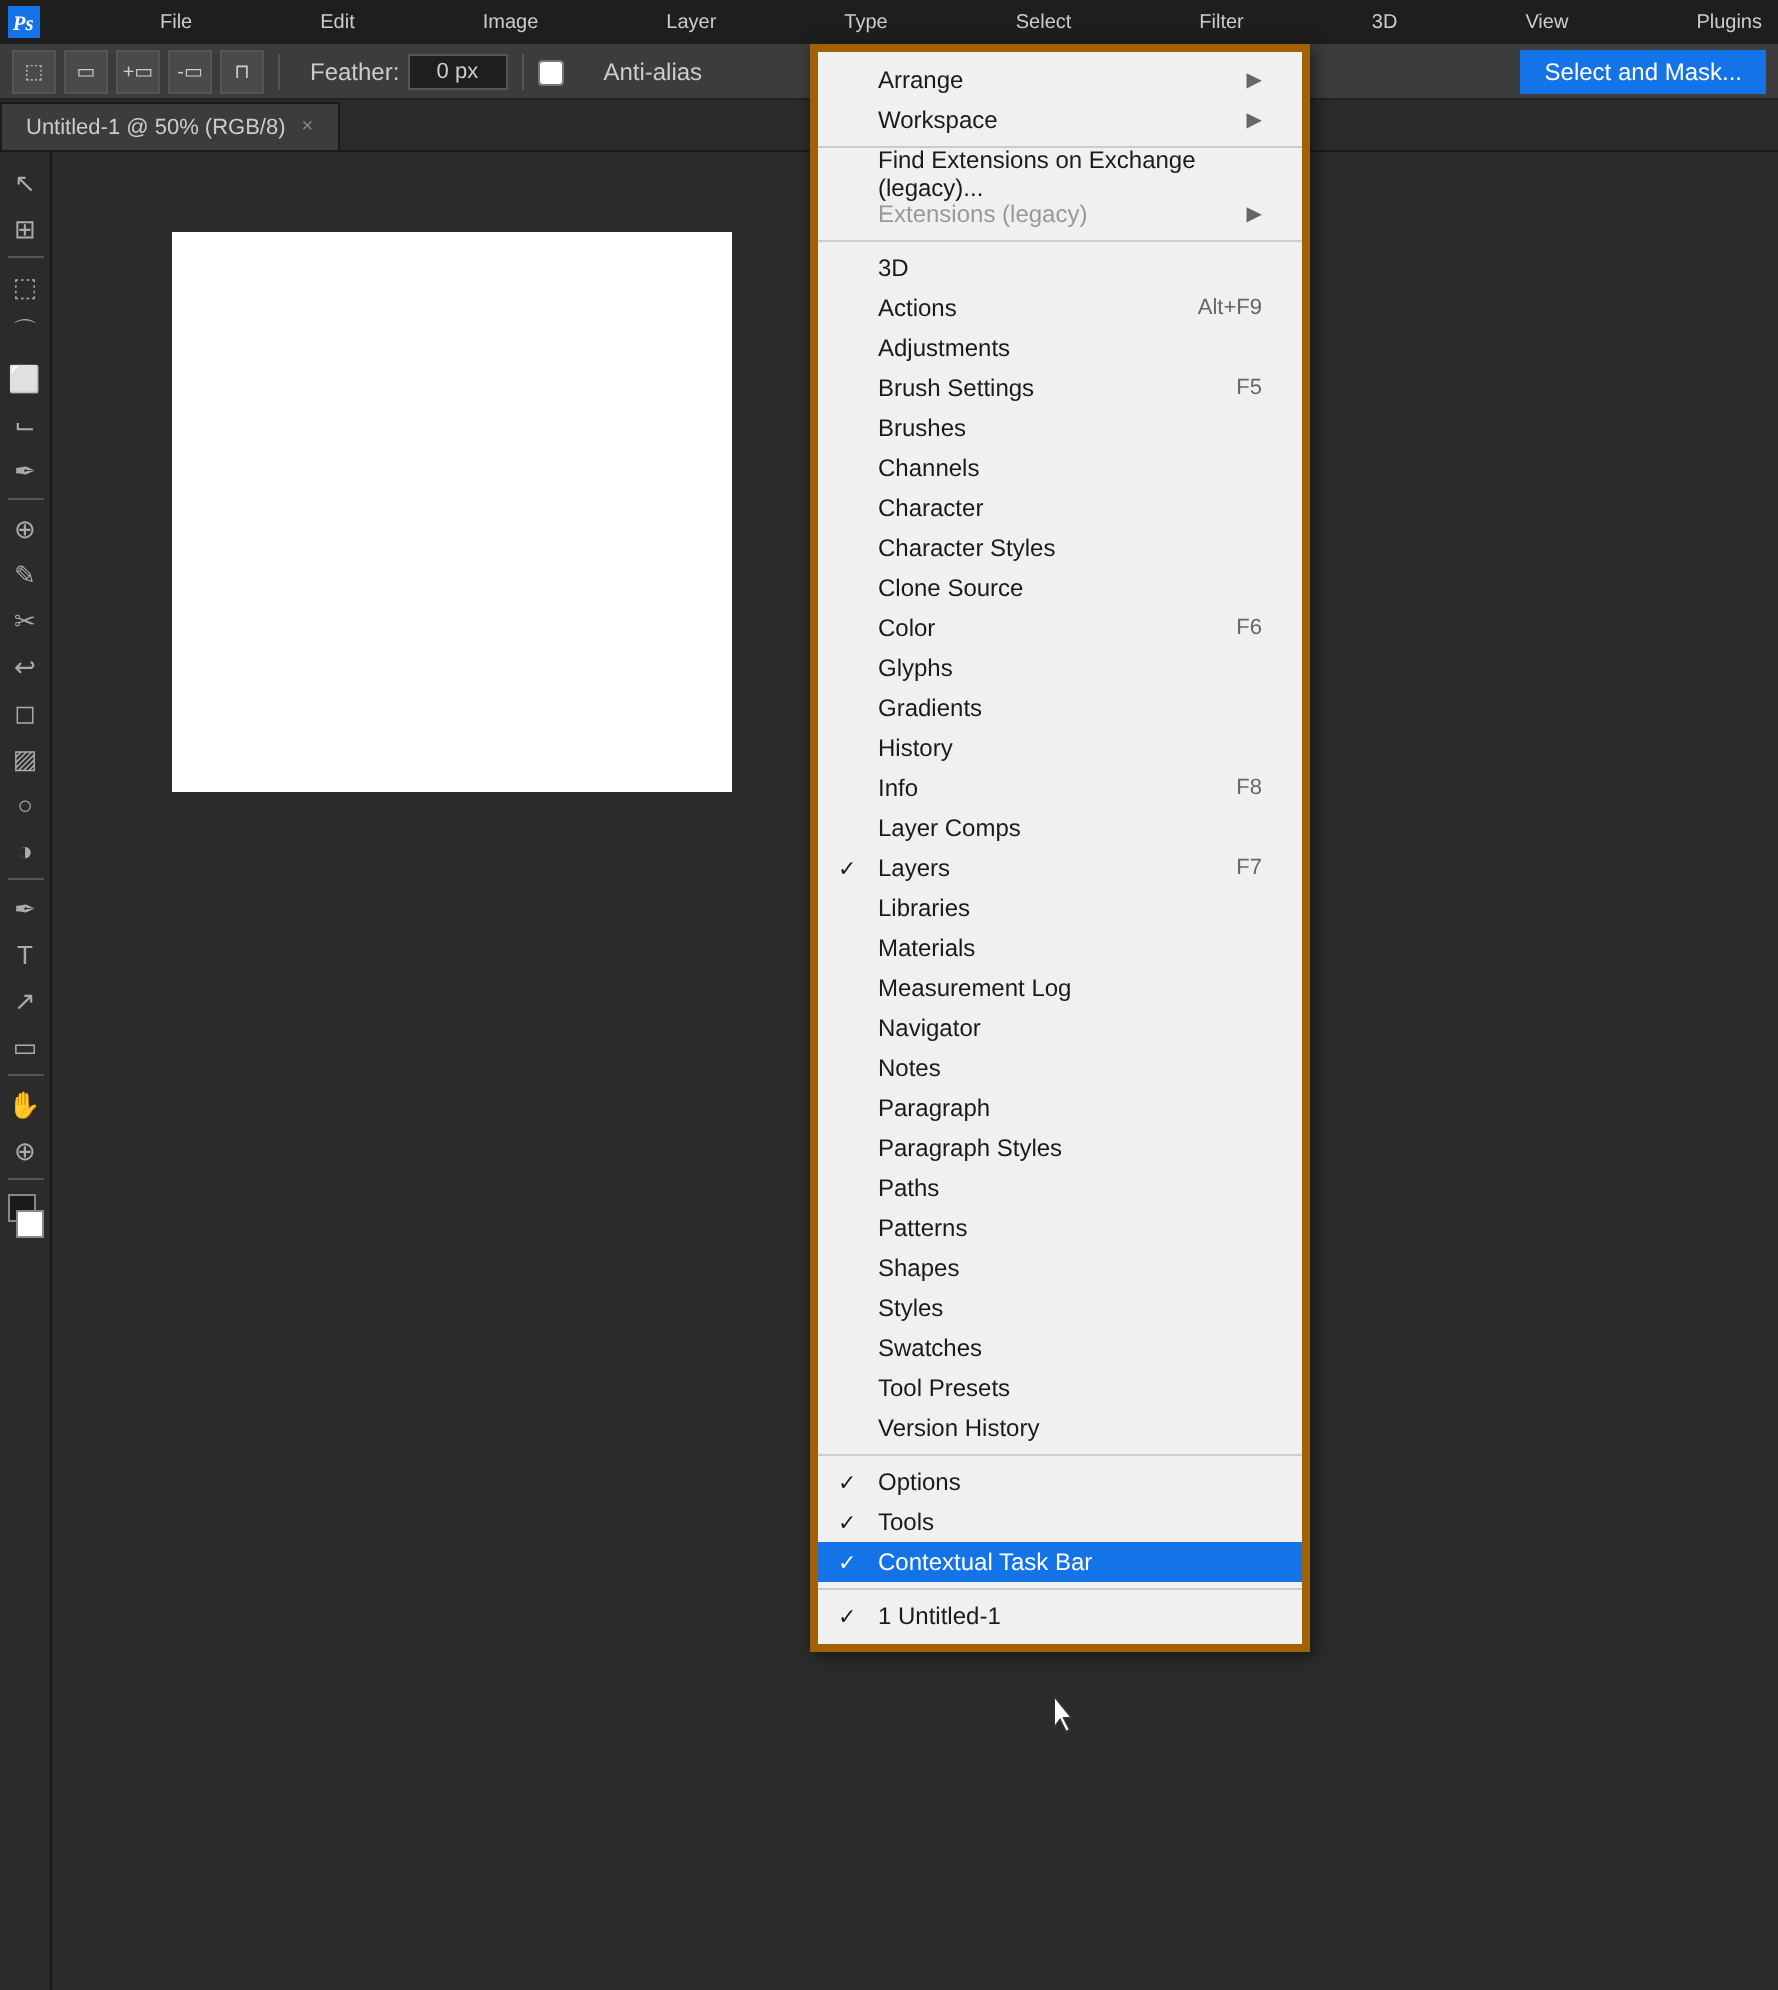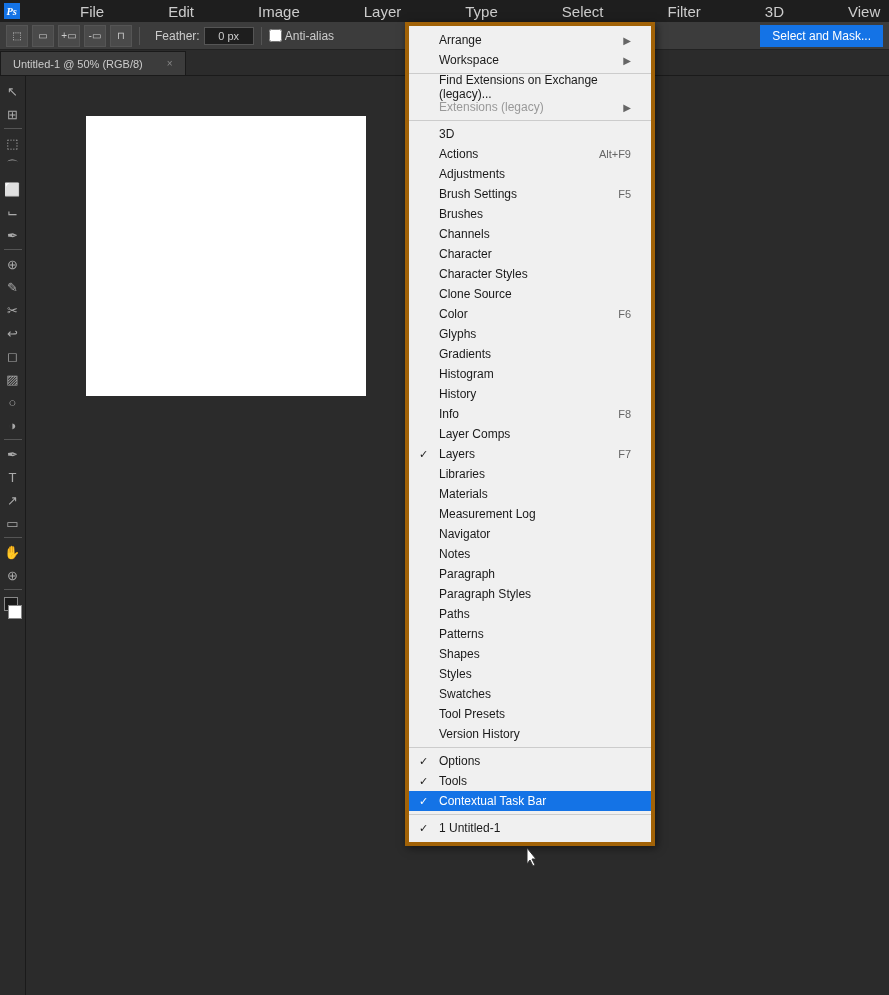--- a/index.html
+++ b/index.html
@@ -31,21 +31,21 @@
       align-items: center;
       justify-content: center;
       margin-right: 4px;
       font-style: italic;
     }
     .menubar-logo svg { width: 16px; height: 16px; }
     .menu-item {
       padding: 2px 8px;
       color: #ccc;
       cursor: pointer;
-      font-size: 15px;
+      font-size: 10px;
       height: 22px;
       display: flex;
       align-items: center;
       margin-left: 48px;
     }
     .menu-item.active { background: #a16207; }
 
     
     .toolbar {
       height: 28px;
@@ -73,21 +73,21 @@
     .toolbar-input {
       background: #1e1e1e;
       border: 1px solid #555;
       color: #ccc;
       width: 50px;
       height: 18px;
       font-size: 11px;
       padding: 0 4px;
       text-align: center;
     }
-    .toolbar-checkbox-label { color: #ccc; font-size: 12px; display: flex; align-items: flex-start; gap: 3px; }
+    .toolbar-checkbox-label { color: #ccc; font-size: 12px; display: flex; align-items: flex-end; gap: 20px; }
     .toolbar-btn-blue {
       background: #1473e6;
       border: none;
       color: #fff;
       padding: 3px 12px;
       font-size: 12px;
       cursor: pointer;
       height: 22px;
     }
 
@@ -103,21 +103,21 @@
     .tab {
       height: 24px;
       padding: 0 12px;
       background: #3c3c3c;
       border: 1px solid #1a1a1a;
       border-bottom: none;
       color: #ccc;
       font-size: 11px;
       display: flex;
       align-items: center;
-      gap: 24px;
+      gap: 8px;
       cursor: pointer;
     }
     .tab-close { font-size: 10px; color: #888; cursor: pointer; }
 
     
     .main-area {
       display: flex;
       height: calc(995px - 22px - 28px - 26px);
     }
 
@@ -389,23 +389,20 @@
       <span>Color</span>
       <span class="shortcut">F6</span>
     </div>
     <div class="dd-item">
         <span>Glyphs</span>
       </div>
     <div class="dd-item">
         <span>Gradients</span>
       </div>
     <div class="dd-item">
-        <span>Histogram</span>
-      </div>
-    <div class="dd-item">
         <span>History</span>
       </div>
     <div class="dd-item">
       <span>Info</span>
       <span class="shortcut">F8</span>
     </div>
     <div class="dd-item">
         <span>Layer Comps</span>
       </div>
     <div class="dd-item">

